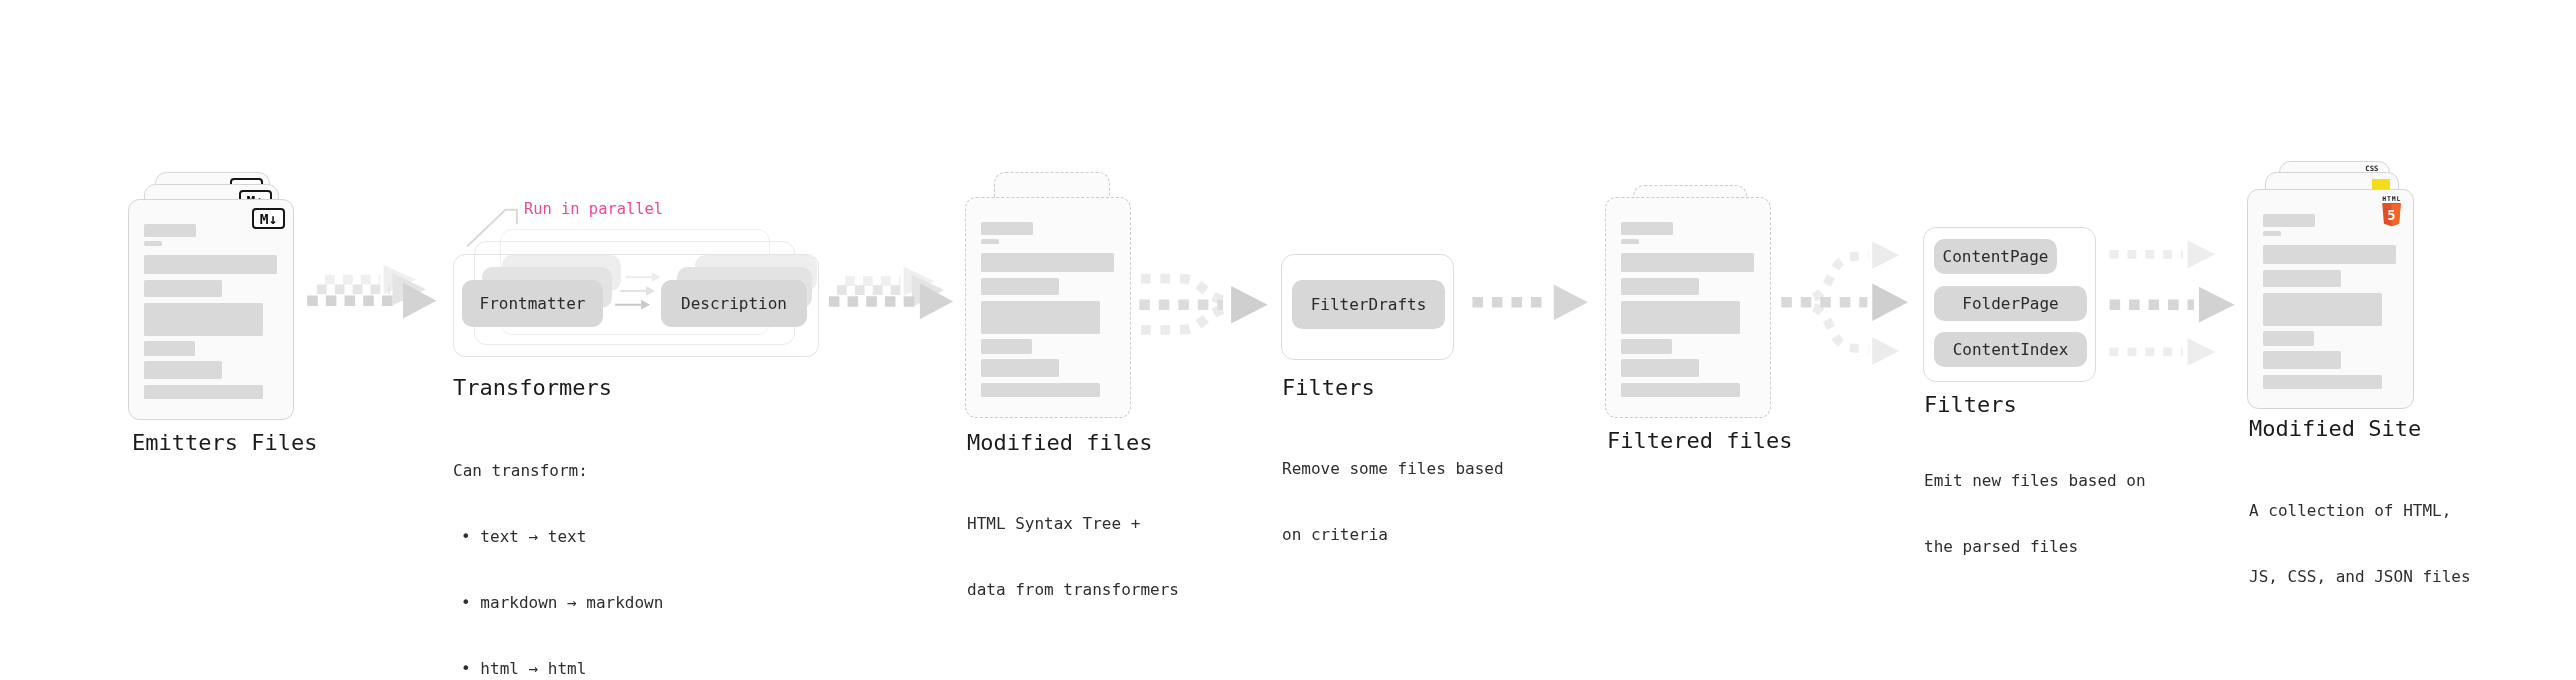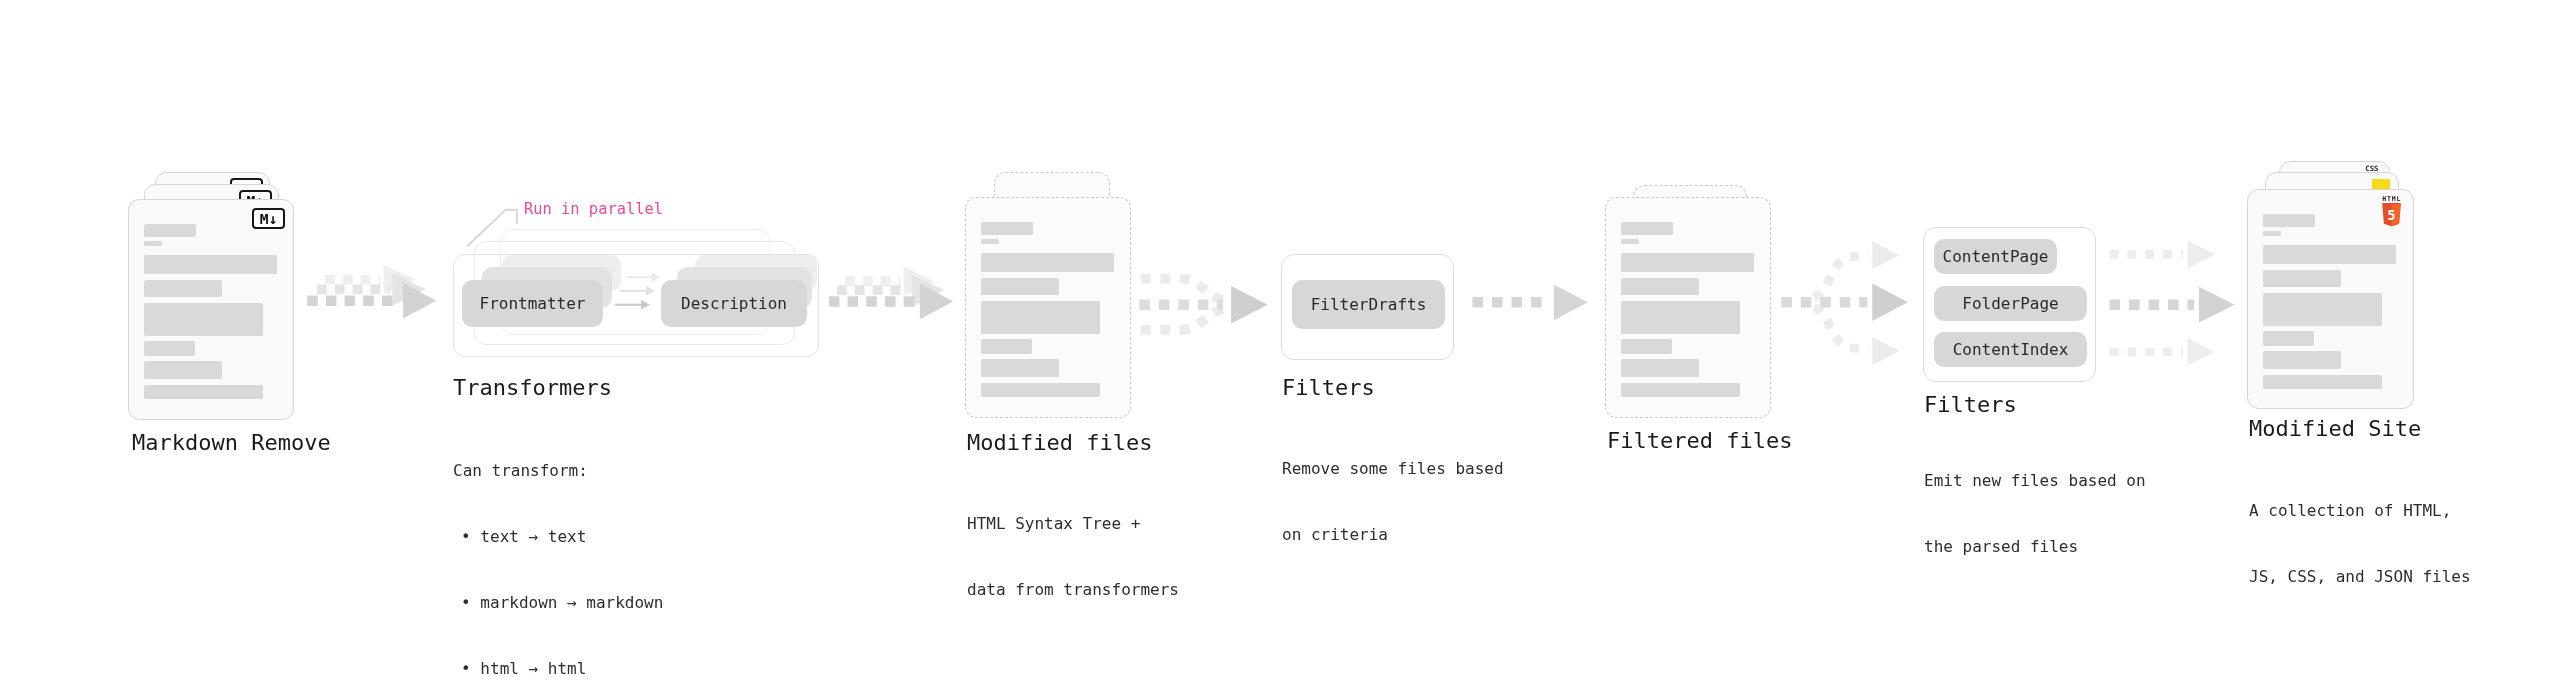--- a/index.html
+++ b/index.html
@@ -125,21 +125,21 @@
           <div class="bar" style="top: 103px; width: 119px; height: 32.5px;"></div>
           <div class="bar" style="top: 141px; width: 51px; height: 14.6px;"></div>
           <div class="bar" style="top: 161px; width: 78px; height: 18px;"></div>
           <div class="bar" style="top: 185px; width: 119px; height: 14px;"></div>
         </div>
       <div class="md-icon" style="right:8.1px;top:8.1px;">
         <span>M</span>
           <span>↓</span>
       </div>
     </div>
-    <div class="stage-title" style="left:132px;top:429px;">Markdown Remove</div>
+    <div class="stage-title" style="left:132px;top:429px;">Emitters Files</div>
   </div>
 
   <div>
     <div class="annotation" style="left:524px;top:200px;">Run in parallel</div>
 
     <div class="frame-box bk2" style="left:500px;top:229px;width:270px;height:106px;"></div>
     <div class="frame-box bk1" style="left:474px;top:241px;width:321px;height:104px;"></div>
     <div class="frame-box" style="left:453px;top:254px;width:366px;height:103px;"></div>
 
     <div class="pill bk2" style="left:502px;top:255px;width:119px;height:36px;"></div>

